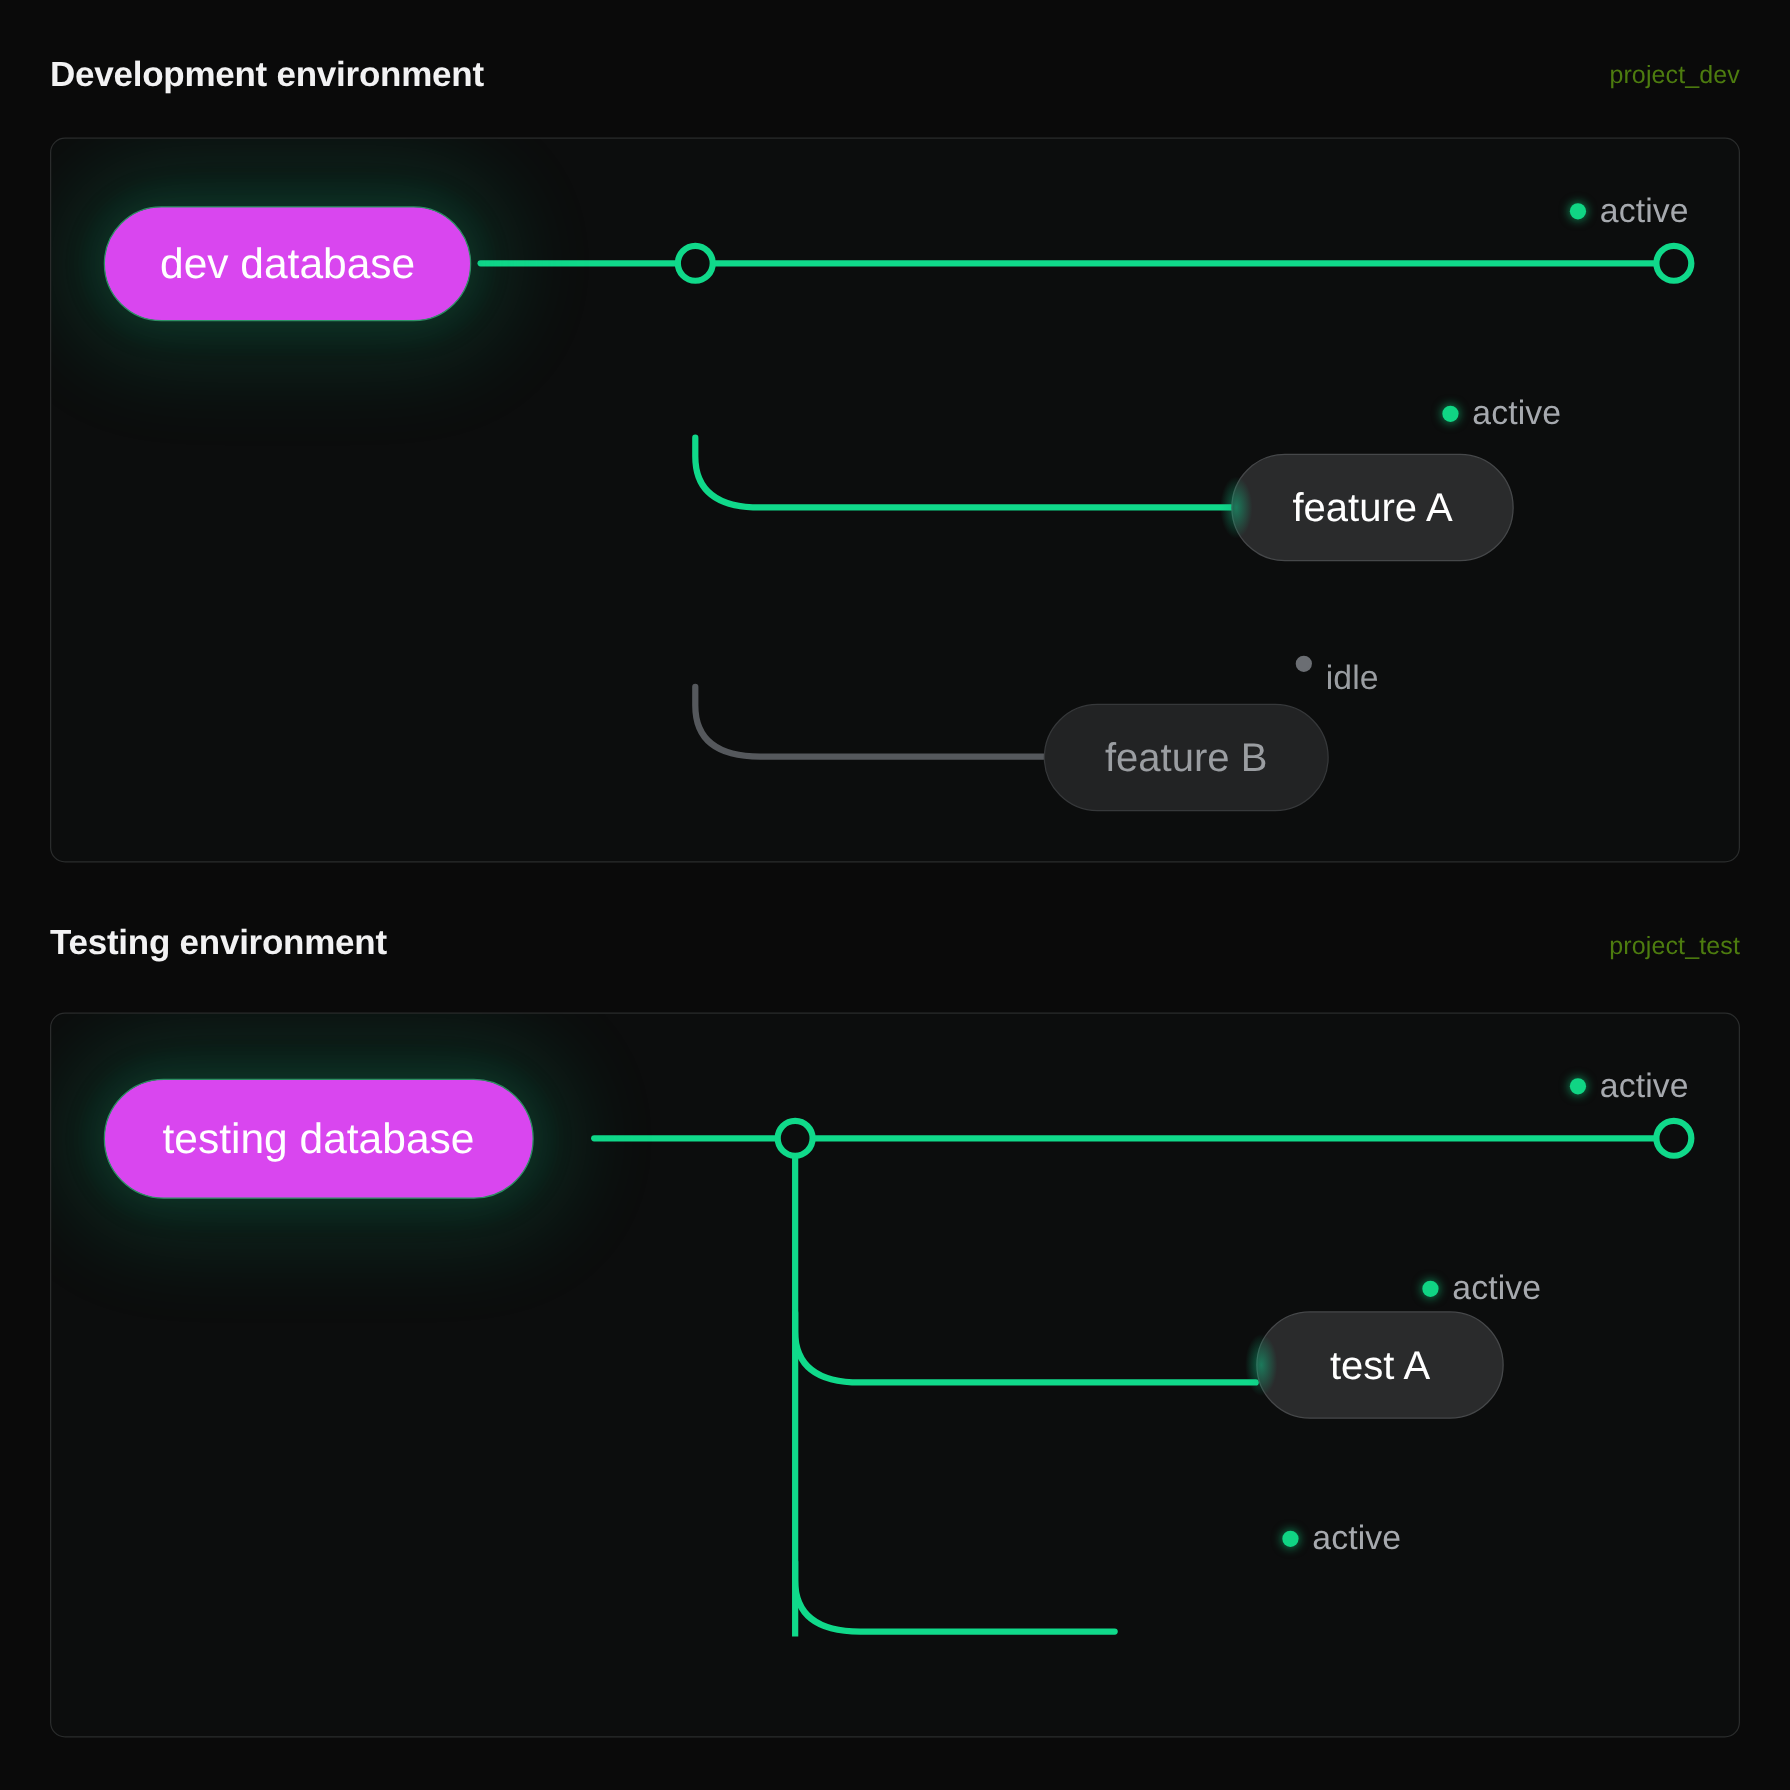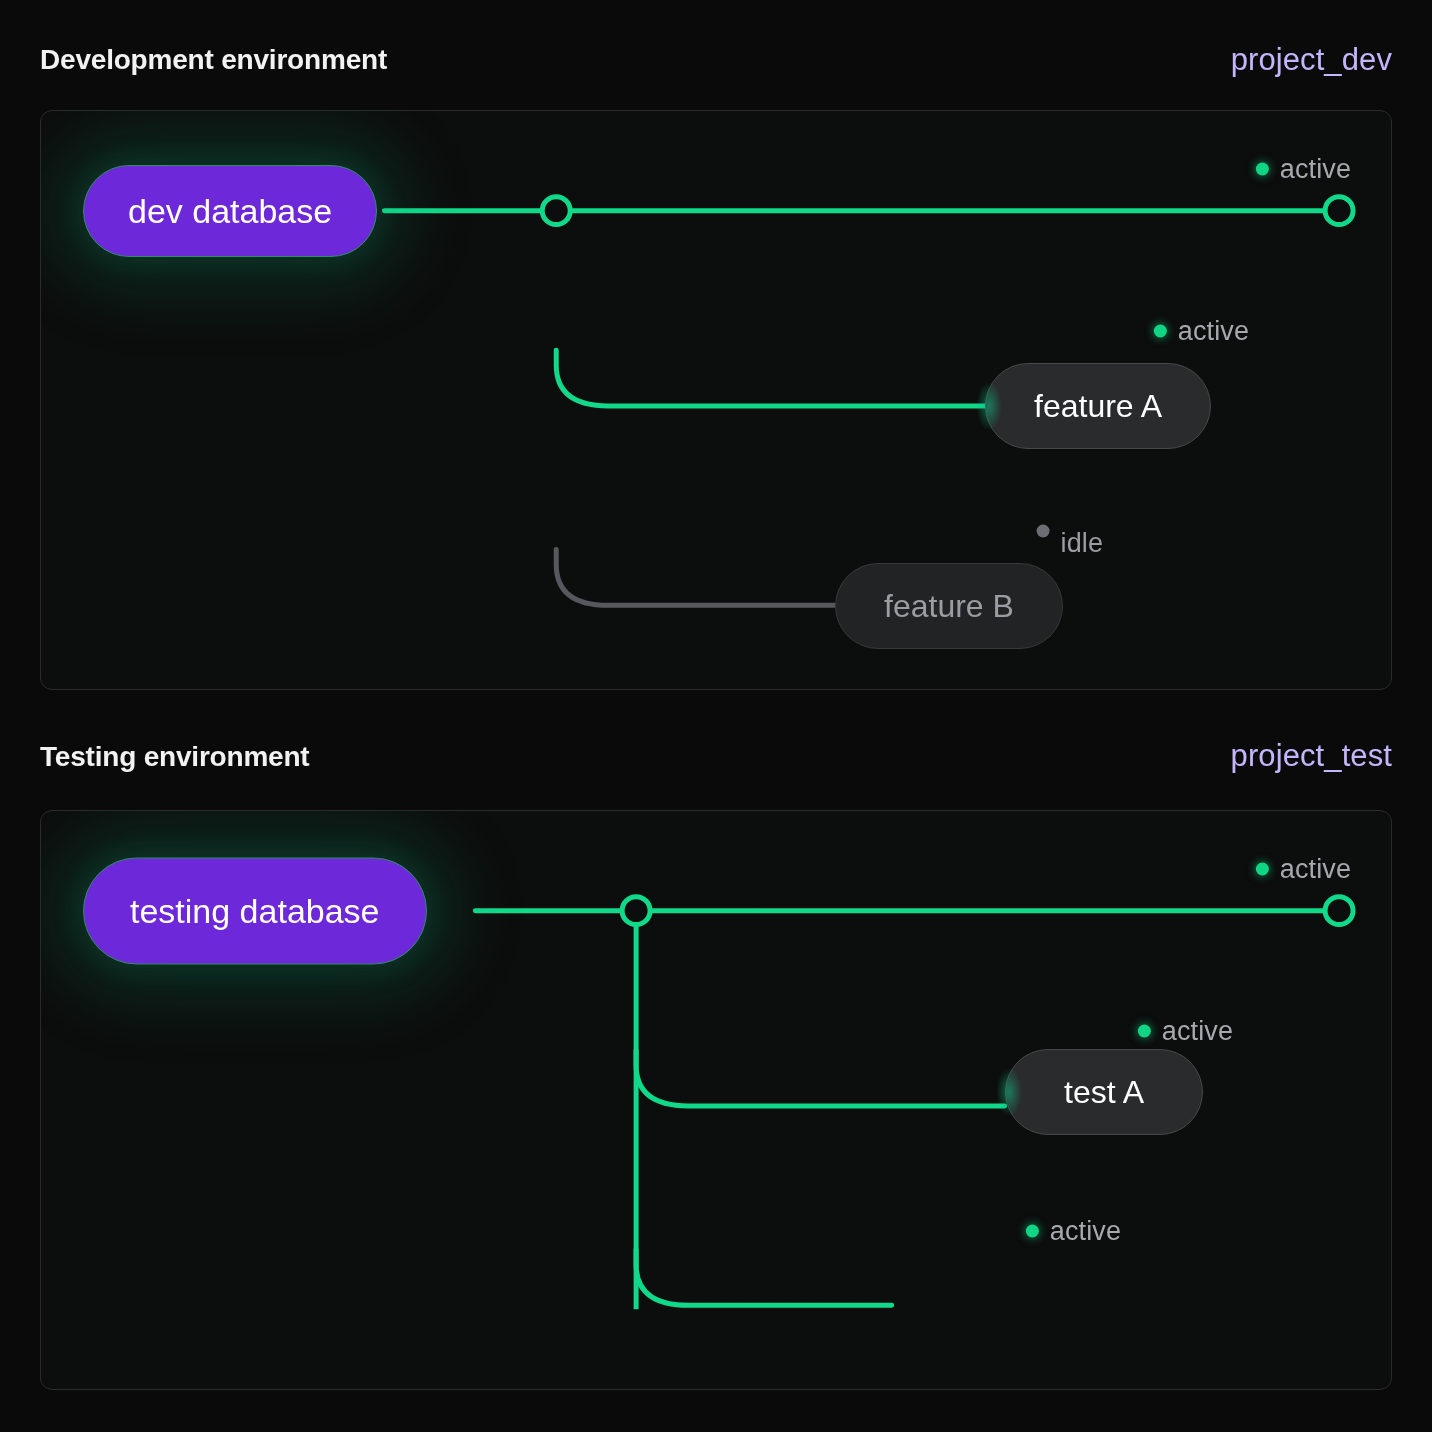--- a/index.html
+++ b/index.html
@@ -29,23 +29,23 @@
     align-items: baseline;
     justify-content: space-between;
   }
   .section-title {
     font-size: 28px;
     font-weight: 700;
     color: #f2f2f3;
     letter-spacing: -0.2px;
   }
   .section-tag {
-    font-size: 31px;
+    font-size: 20px;
     font-weight: 400;
-    color: #c4b5fd;
+    color: #4d7c0f;
     letter-spacing: 0.1px;
   }
 
   
   .panel {
     position: absolute;
     left: 40px;
     width: 1352px;
     background: #0c0d0d;
     border: 1px solid #2a2c2c;
@@ -67,21 +67,21 @@
     position: absolute;
     display: flex;
     align-items: center;
     justify-content: center;
     border-radius: 999px;
     white-space: nowrap;
     transform: translateY(-50%);
   }
 
   .node-db {
-    background: #6d28d9;
+    background: #d946ef;
     border: 1px solid #2e8f63;
     box-shadow:
       0 0 70px 34px rgba(16, 185, 129, 0.16),
       0 0 28px 8px rgba(16, 185, 129, 0.10);
     color: #ffffff;
   }
   .node-db .node-label { font-size: 34px; font-weight: 400; color: #ffffff; }
 
   .node-active {
     background: #2a2b2c;
@@ -217,21 +217,21 @@
 
       <path d="M 596 240 V 255 Q 596 296 648 296 H 965" stroke="#10d98a" stroke-width="5" fill="none" stroke-linecap="round"></path>
 
       <path d="M 596 440 V 455 Q 596 496 648 496 H 852" stroke="#10d98a" stroke-width="5" fill="none" stroke-linecap="round"></path>
 
       <circle cx="596" cy="100" r="14" fill="#0c0d0d" stroke="#10d98a" stroke-width="5"></circle>
 
       <circle cx="1300" cy="100" r="14" fill="#0c0d0d" stroke="#10d98a" stroke-width="5"></circle>
     </svg>
 
-    <div class="node node-db" style="left:42px; top:100px; height:107px; padding:0 46px;">
+    <div class="node node-db" style="left:42px; top:100px; height:96px; padding:0 46px;">
       <span class="node-label">testing database</span>
     </div>
 
     <div class="status" style="left:1310px; top:58px;">
       <span class="status-dot on"></span>
       <span class="status-label">active</span>
     </div>
 
     <div class="node node-active" style="left:964px; top:281px; height:86px; padding:0 58px;">
       <span class="edge-glow"></span>

